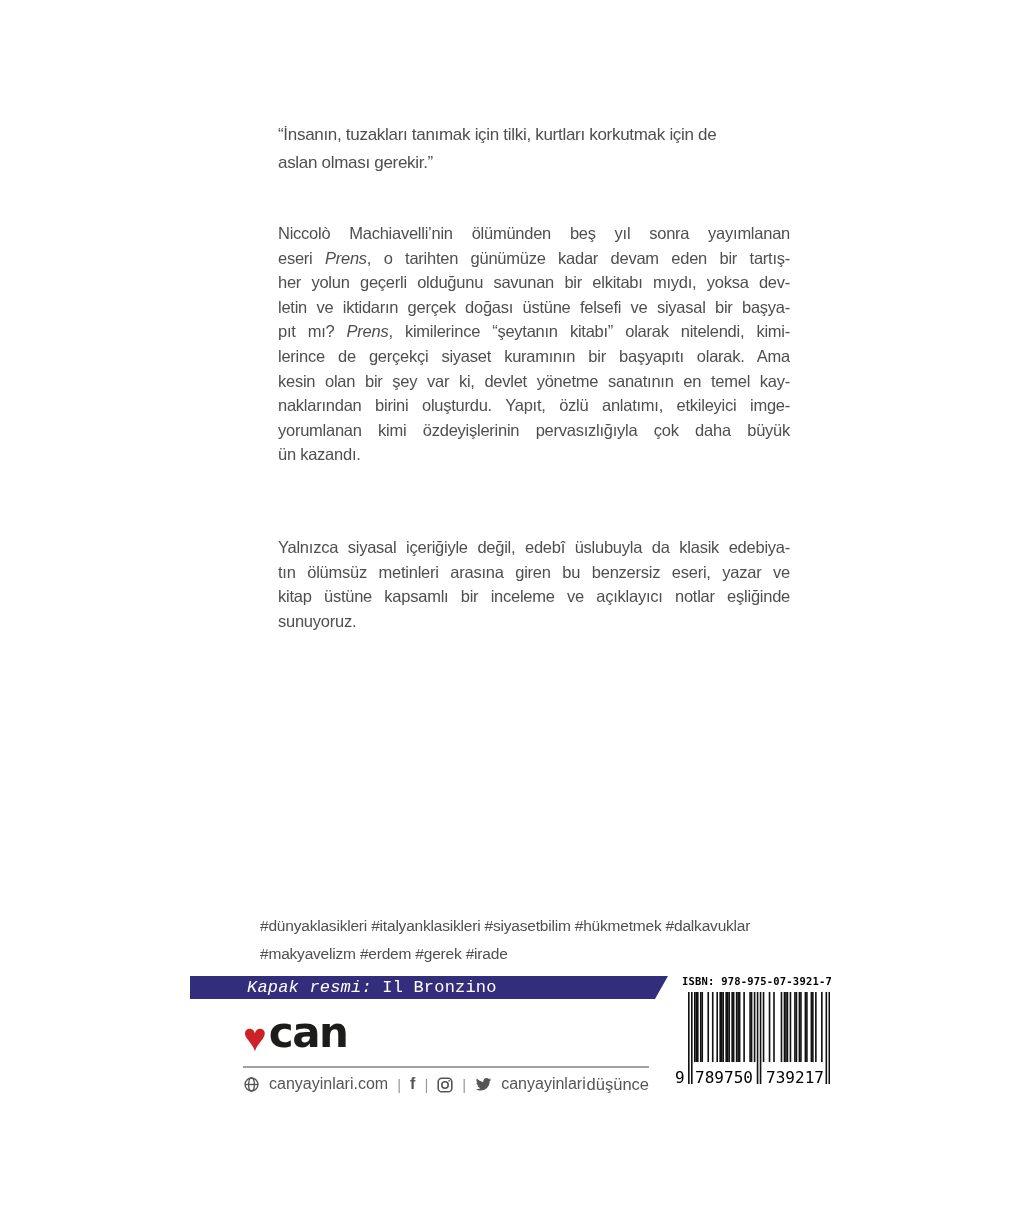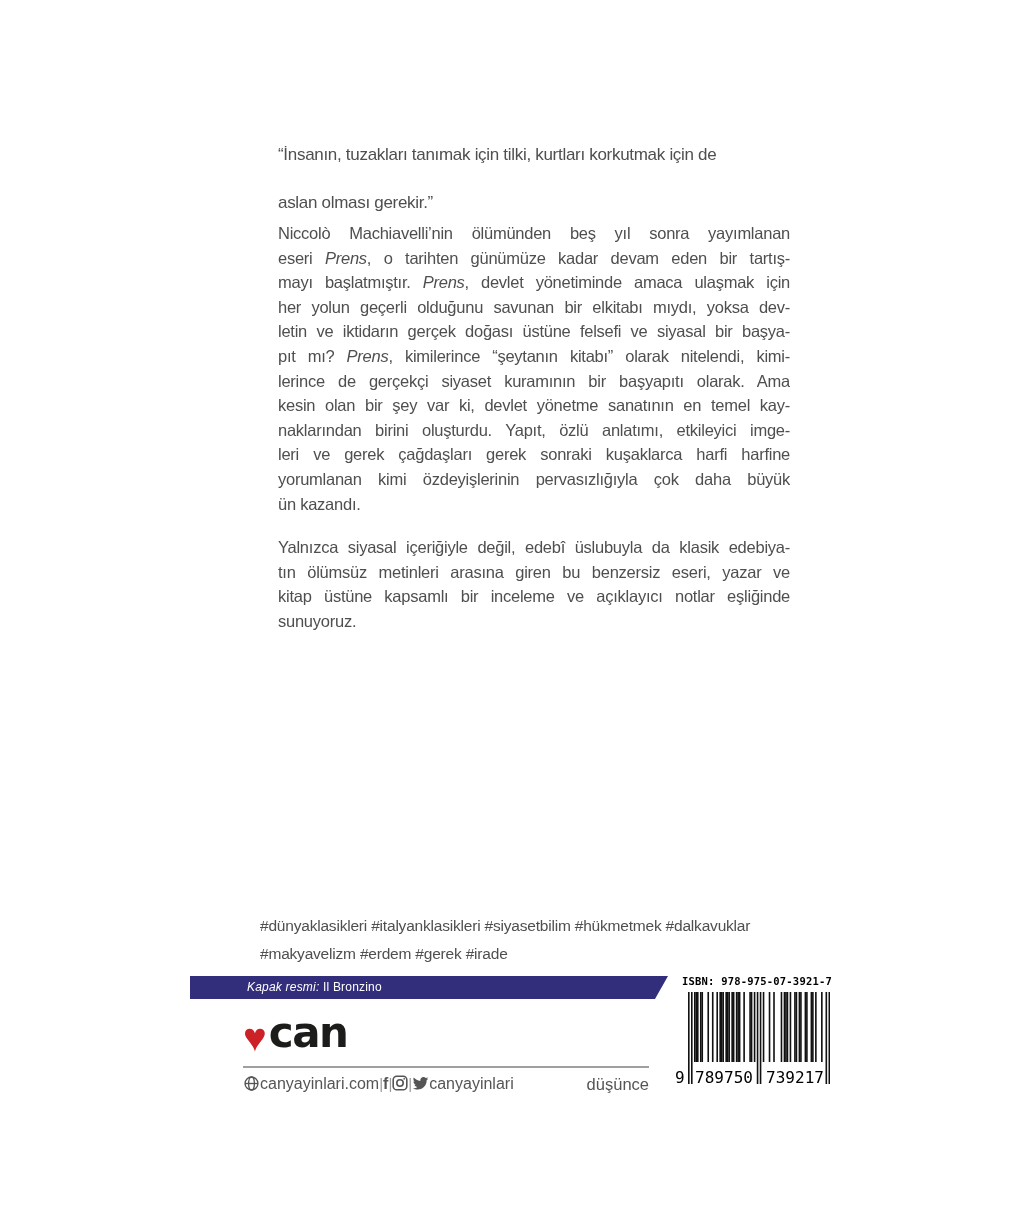--- a/index.html
+++ b/index.html
@@ -1,50 +1,50 @@
 <!DOCTYPE html>
 <html><head>
 <meta charset="utf-8">
 <style>
   html,body{margin:0;padding:0;background:#fff;}
   .page{position:relative;width:1024px;height:1221px;background:#ffffff;overflow:hidden;
         font-family:"Liberation Sans",sans-serif;color:#4f4f4f;}
 
   
   .quote-block{position:absolute;left:278px;top:121px;width:512px;}
-  .qline{font-size:17px;line-height:28px;letter-spacing:-0.3px;white-space:nowrap;margin-top:20px;}
+  .qline{font-size:17px;line-height:28px;letter-spacing:-0.3px;white-space:nowrap;}
 
   .jpara{position:absolute;left:278px;width:512px;}
   .para1{top:221px;}
   .para2{top:535px;}
   .jline{font-size:16.5px;line-height:24.6px;letter-spacing:-0.25px;
          text-align:justify;text-align-last:justify;height:24.6px;overflow:hidden;}
   .jpara .jline:last-child{text-align-last:left;}
   .jline i,.qline i{font-style:italic;}
 
   .hashtags-block{position:absolute;left:260px;top:912px;width:530px;}
   .hline{font-size:15.5px;line-height:28px;letter-spacing:-0.2px;white-space:nowrap;}
 
   
   .credit-bar{position:absolute;left:190px;top:976px;width:478px;height:23px;background:#322e7c;
               clip-path:polygon(0 0,100% 0,calc(100% - 13px) 100%,0 100%);}
-  .credit-text{padding-left:57px;font-family:Liberation Sans, sans-serif;font-size:12px;
+  .credit-text{padding-left:57px;font-family:Liberation Mono, monospace;font-size:17px;
                line-height:23px;color:#ffffff;letter-spacing:0.2px;}
 
   
   .logo{position:absolute;left:243px;top:1016px;display:flex;align-items:center;height:44px;}
   .heart{font-size:40px;line-height:1;color:#cc2127;margin-top:-3px;}
   .logo-name{font-family:"DejaVu Sans",sans-serif;font-weight:bold;font-size:42px;line-height:1;
              letter-spacing:-1.5px;color:#1c1c1a;margin:-10px 0 0 2px;}
 
   .footer-rule{position:absolute;left:243px;top:1066px;width:406px;height:2px;background:#a0a0a0;}
 
   .social-row{position:absolute;left:243px;top:1072px;width:406px;display:flex;
               justify-content:space-between;align-items:center;height:24px;color:#555555;}
-  .social-left{display:flex;align-items:flex-start;gap:0;font-size:16px;}
+  .social-left{display:flex;align-items:flex-end;gap:9px;font-size:16px;}
   .sep{color:#9a9a9a;font-size:15px;font-weight:300;}
   .fb{font-weight:bold;font-size:16px;color:#555;}
   .icon-svg{display:block;}
   .category{font-size:16.5px;color:#555555;}
 
   
   .isbn-block{position:absolute;left:676px;top:975px;width:164px;}
   .isbn-label{margin-left:6px;width:158px;text-align:left;font-family:"DejaVu Sans Mono",monospace;
               font-weight:bold;font-size:10.5px;letter-spacing:0.2px;color:#000;}
   .bars{position:relative;margin:5px 0 0 12px;width:142px;height:92px;}
@@ -61,28 +61,26 @@
 <div class="page">
 
   <div class="quote-block">
       <div class="qline">“İnsanın, tuzakları tanımak için tilki, kurtları korkutmak için de</div>
       <div class="qline">aslan olması gerekir.”</div>
     </div>
 
   <div class="jpara para1">
       <div class="jline">Niccolò Machiavelli’nin ölümünden beş yıl sonra yayımlanan</div>
       <div class="jline">eseri <i>Prens</i>, o tarihten günümüze kadar devam eden bir tartış-</div>
-      <div class="jline">mayı başlatmıştır. <i>Prens</i>, devlet yönetiminde amaca ulaşmak için</div>
       <div class="jline">her yolun geçerli olduğunu savunan bir elkitabı mıydı, yoksa dev-</div>
       <div class="jline">letin ve iktidarın gerçek doğası üstüne felsefi ve siyasal bir başya-</div>
       <div class="jline">pıt mı? <i>Prens</i>, kimilerince “şeytanın kitabı” olarak nitelendi, kimi-</div>
       <div class="jline">lerince de gerçekçi siyaset kuramının bir başyapıtı olarak. Ama</div>
       <div class="jline">kesin olan bir şey var ki, devlet yönetme sanatının en temel kay-</div>
       <div class="jline">naklarından birini oluşturdu. Yapıt, özlü anlatımı, etkileyici imge-</div>
-      <div class="jline">leri ve gerek çağdaşları gerek sonraki kuşaklarca harfi harfine</div>
       <div class="jline">yorumlanan kimi özdeyişlerinin pervasızlığıyla çok daha büyük</div>
       <div class="jline">ün kazandı.</div>
     </div>
 
   <div class="jpara para2">
       <div class="jline">Yalnızca siyasal içeriğiyle değil, edebî üslubuyla da klasik edebiya-</div>
       <div class="jline">tın ölümsüz metinleri arasına giren bu benzersiz eseri, yazar ve</div>
       <div class="jline">kitap üstüne kapsamlı bir inceleme ve açıklayıcı notlar eşliğinde</div>
       <div class="jline">sunuyoruz.</div>
     </div>

